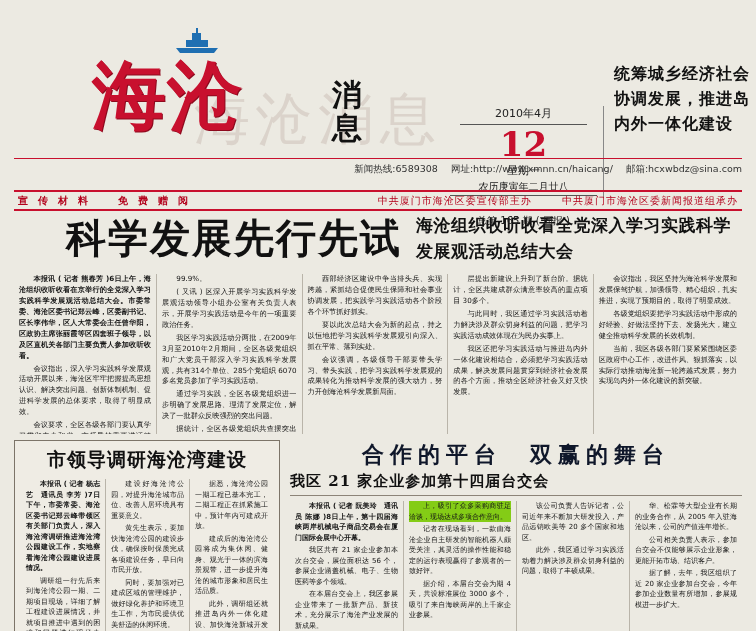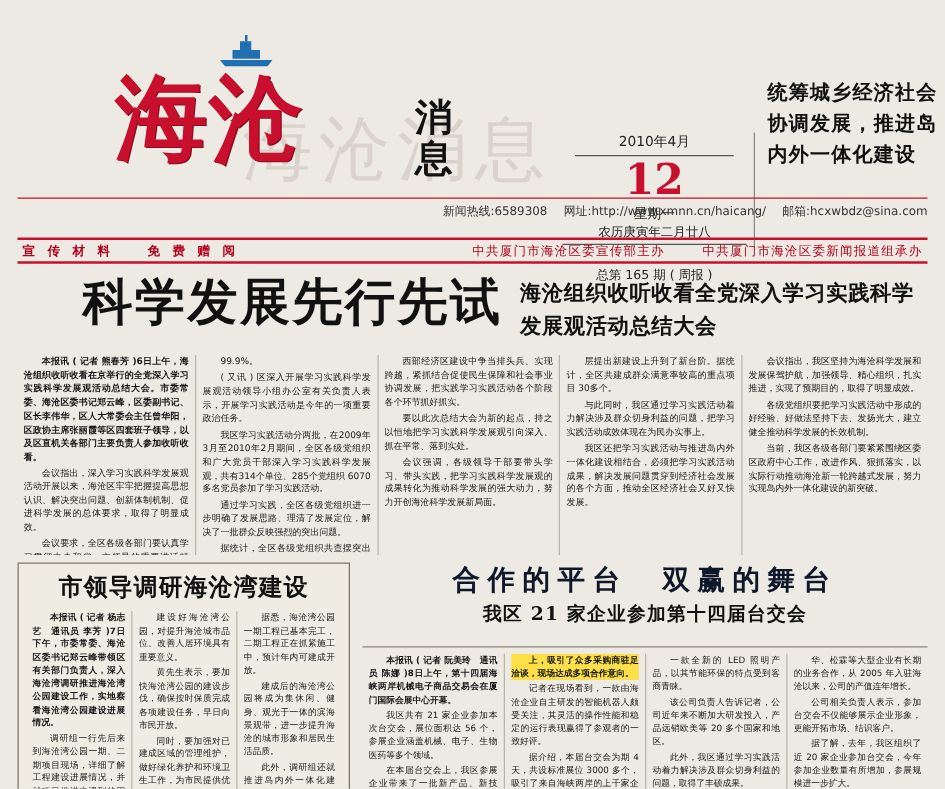--- a/index.html
+++ b/index.html
@@ -123,22 +123,21 @@
     font-size:10px;color:#b3001b;letter-spacing:10px;font-weight:bold;
   }
   .redbar .right{
     font-size:10px;color:#b3001b;letter-spacing:1px;
   }
   .redbar .right b{margin-left:26px;font-weight:normal;}
 
   
   .headline-row{
     display:flex;
-    align-items:flex-start;
-    margin-top:10px;
+    align-items:center;
     gap:14px;
   }
   .headline-main{
     font-family:"DejaVu Serif", serif;
     font-size:40px;
     font-weight:bold;
     color:#111;
     letter-spacing:2px;
     line-height:1.05;
     white-space:nowrap;
@@ -214,34 +213,33 @@
     text-align:center;
     letter-spacing:6px;
     color:#0f172a;
     line-height:1.15;
     margin-top:2px;
   }
   .deck-sub{
     font-family:"DejaVu Serif", serif;
     font-size:15px;
     font-weight:bold;
-    text-align:center;
     letter-spacing:1px;
     color:#111;
     margin-top:5px;
-    padding-bottom:16px;
+    padding-bottom:4px;
     border-bottom:1px solid #8c8478;
   }
   .deck-cols{
     display:flex;
     margin-top:5px;
     height:148px;
   }
   .deck-cols .col{font-size:7px;line-height:1.5;}
-  .hl{background:#fde047;font-weight:bold;}
+  .hl{background:#84cc16;}
 </style>
 </head>
 <body>
 
 <div class="page">
 
   <div class="masthead">
 
     <svg class="ship-icon" viewBox="0 0 46 26">
       <path d="M2 20 L44 20 L40 25 L6 25 Z" fill="#1f6fb2"></path>
@@ -350,21 +348,20 @@
           <p>在本届台交会上，我区参展企业带来了一批新产品、新技术，充分展示了海沧产业发展的新成果。</p>
 
         </div>
         <div class="col" style="width:25%">
           <p class="hl">上，吸引了众多采购商驻足洽谈，现场达成多项合作意向。</p>
           <p>记者在现场看到，一款由海沧企业自主研发的智能机器人颇受关注，其灵活的操作性能和稳定的运行表现赢得了参观者的一致好评。</p>
           <p>据介绍，本届台交会为期 4 天，共设标准展位 3000 多个，吸引了来自海峡两岸的上千家企业参展。</p>
 
         </div>
         <div class="col" style="width:25%">
-          <p>一款全新的 LED 照明产品，以其节能环保的特点受到客商青睐。</p>
           <p>该公司负责人告诉记者，公司近年来不断加大研发投入，产品远销欧美等 20 多个国家和地区。</p>
           <p>此外，我区通过学习实践活动着力解决涉及群众切身利益的问题，取得了丰硕成果。</p>
         </div>
         <div class="col" style="width:25%">
           <p>华、松霖等大型企业有长期的业务合作，从 2005 年入驻海沧以来，公司的产值连年增长。</p>
           <p>公司相关负责人表示，参加台交会不仅能够展示企业形象，更能开拓市场、结识客户。</p>
           <p>据了解，去年，我区组织了近 20 家企业参加台交会，今年参加企业数量有所增加，参展规模进一步扩大。</p>
         </div>
       </div>
     </div>

